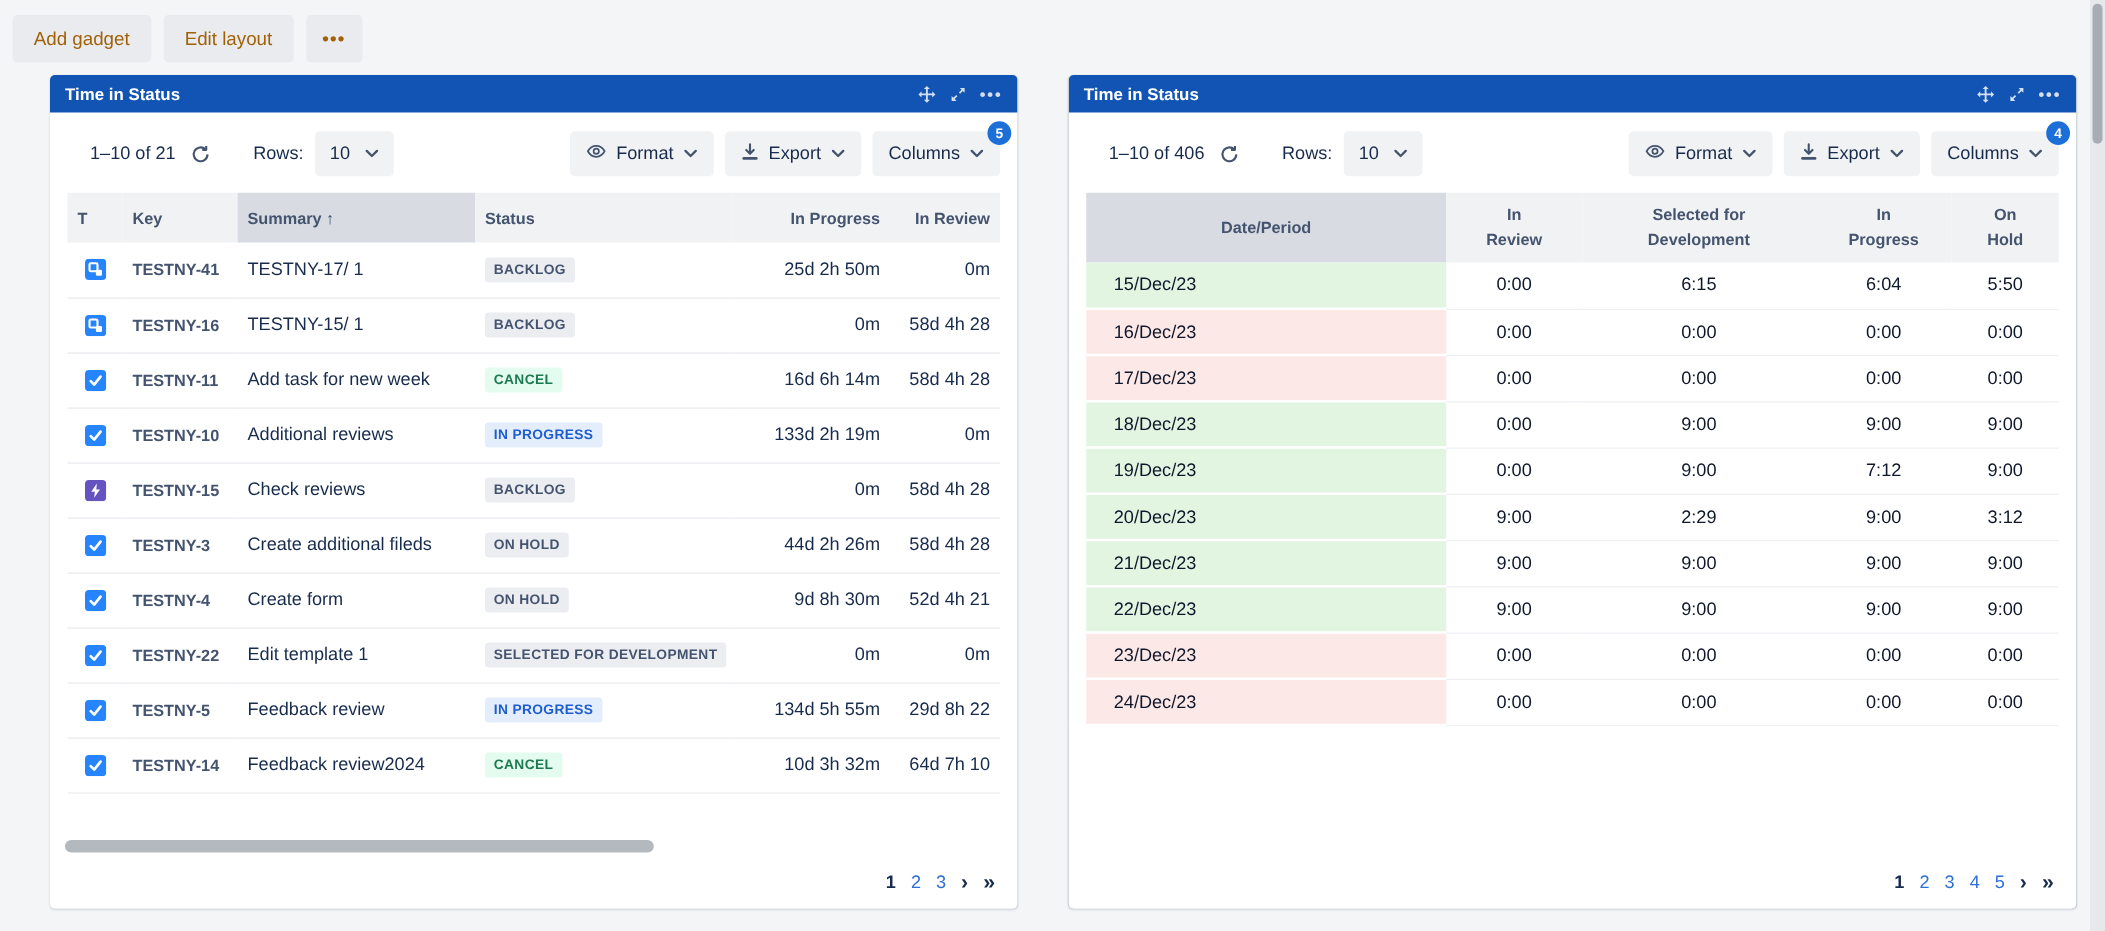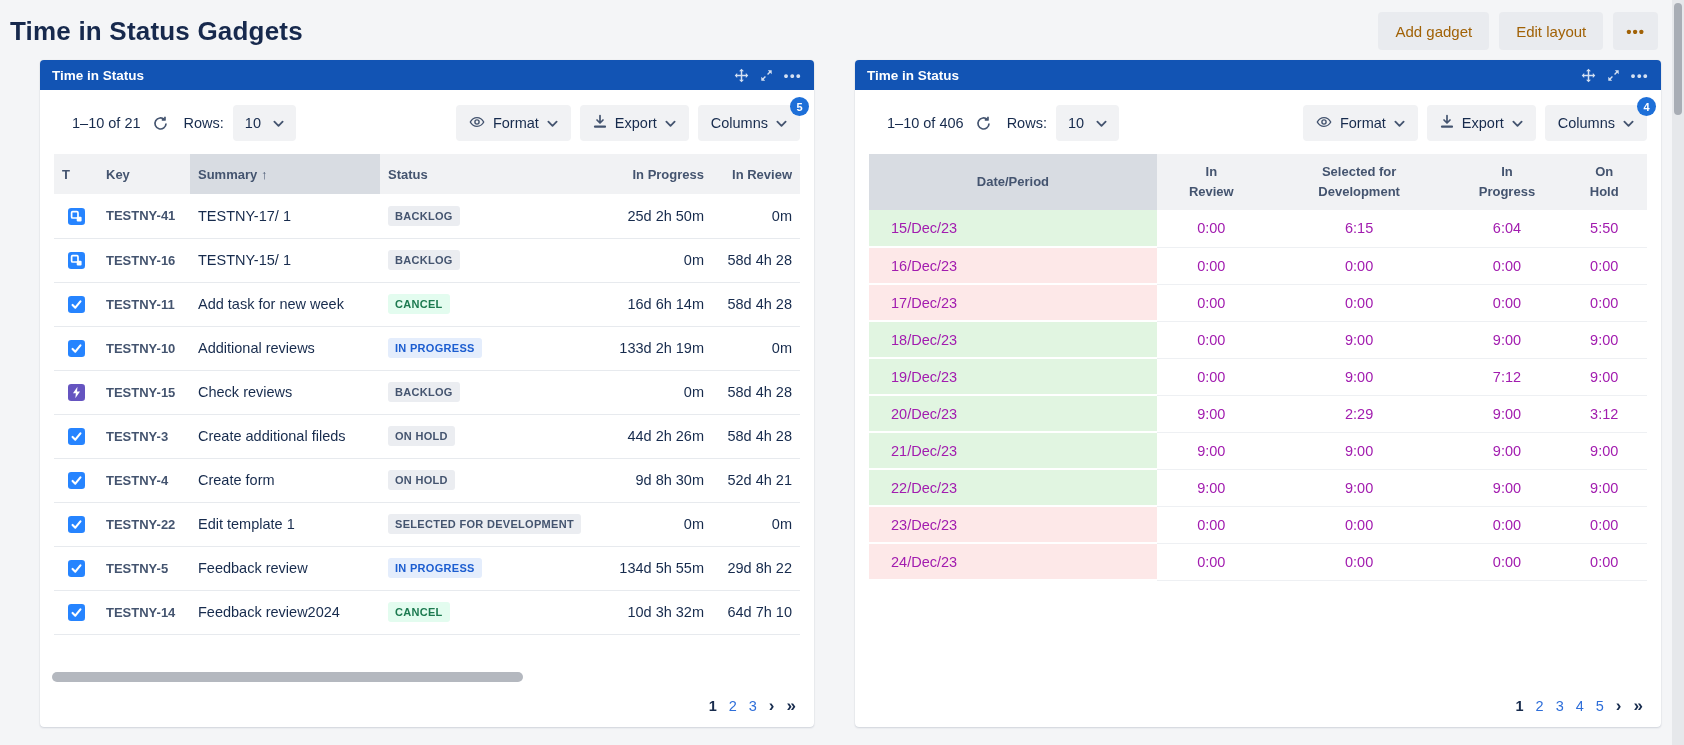--- a/index.html
+++ b/index.html
@@ -31,21 +31,21 @@
   .gh-icons .dots { font-size:13px; font-weight:700; letter-spacing:1.5px; line-height:1;
     cursor:pointer; }
   .gh-icons svg { display:block; cursor:pointer; }
 
   
   .toolbar { display:flex; align-items:center; padding:15px 14px 13px 32px; gap:9px;
     font-size:14.5px; }
   .count { white-space:nowrap; }
   .count b { font-weight:400; }
   .refresh { margin:0 2px; display:inline-flex; cursor:pointer; }
-  .rows-label { margin-left:4px; }
+  .rows-label { margin-left:23px; }
   .select { display:inline-flex; align-items:center; gap:12px; background:#f1f2f4;
     border-radius:4px; height:36px; padding:0 12px; cursor:pointer; }
   .toolbar-right { margin-left:auto; display:flex; gap:9px; }
   .tool-btn { position:relative; display:inline-flex; align-items:center; gap:8px;
     background:#f1f2f4; height:36px; border-radius:4px; padding:0 13px; border:none;
     font-size:14.5px; color:#172b4d; font-family:inherit; cursor:pointer; }
   .cbadge { position:absolute; top:-8px; right:-9px; width:19px; height:19px;
     border-radius:50%; background:#1d6fd8; color:#fff; font-size:11px; font-weight:700;
     display:flex; align-items:center; justify-content:center; }
 
@@ -68,21 +68,21 @@
     color:#44546f; white-space:nowrap; }
   .status-badge.success { background:#e3fcef; color:#1d7a50; }
   .status-badge.info    { background:#e4edfc; color:#1c5dd0; }
 
   
   .rtable { width:100%; }
   .rtable th { height:56px; background:#f1f2f4; text-align:center; font-size:13px;
     font-weight:700; color:#44546f; white-space:pre-line; line-height:1.55;
     cursor:pointer; }
   .rtable th.datecol { background:#d8dce2; }
-  .rtable td { text-align:center; height:37px; font-size:14.5px; color:#a21caf;
+  .rtable td { text-align:center; height:37px; font-size:14.5px; color:#0f172a;
     border-bottom:1px solid #eef0f3;margin-top:44px; }
   .rtable td.date { text-align:left; padding-left:22px; border-bottom:2px solid #fff; }
   .rtable td.date.green { background:#e1f5e1; }
   .rtable td.date.red   { background:#fde8e8; }
 
   
   .spacer { flex:1; }
   .hscroll { flex:0 0 auto; margin:16px 14px 0 12px; height:10px; }
   .hthumb { width:63%; height:10px; background:#b4b8bf; border-radius:6px; cursor:grab; }
   .pager { flex:0 0 auto; display:flex; gap:12px; align-items:center; justify-content:flex-end;
@@ -94,21 +94,20 @@
   
   .win-scrollbar { position:fixed; top:0; right:0; width:12px; height:745px;
     background:#e6e8eb; }
   .win-thumb { position:absolute; top:3px; left:2px; width:8px; height:112px;
     background:#a8adb5; border-radius:4px; cursor:grab; }
 </style>
 </head>
 <body>
 
 <div class="topbar">
-  <div class="page-title">Time in Status Gadgets</div>
   <div class="top-actions">
     <button>Add gadget</button>
     <button>Edit layout</button>
     <button class="more-btn">•••</button>
   </div>
 </div>
 
 <div class="panels">
 
   <section class="gadget left">

